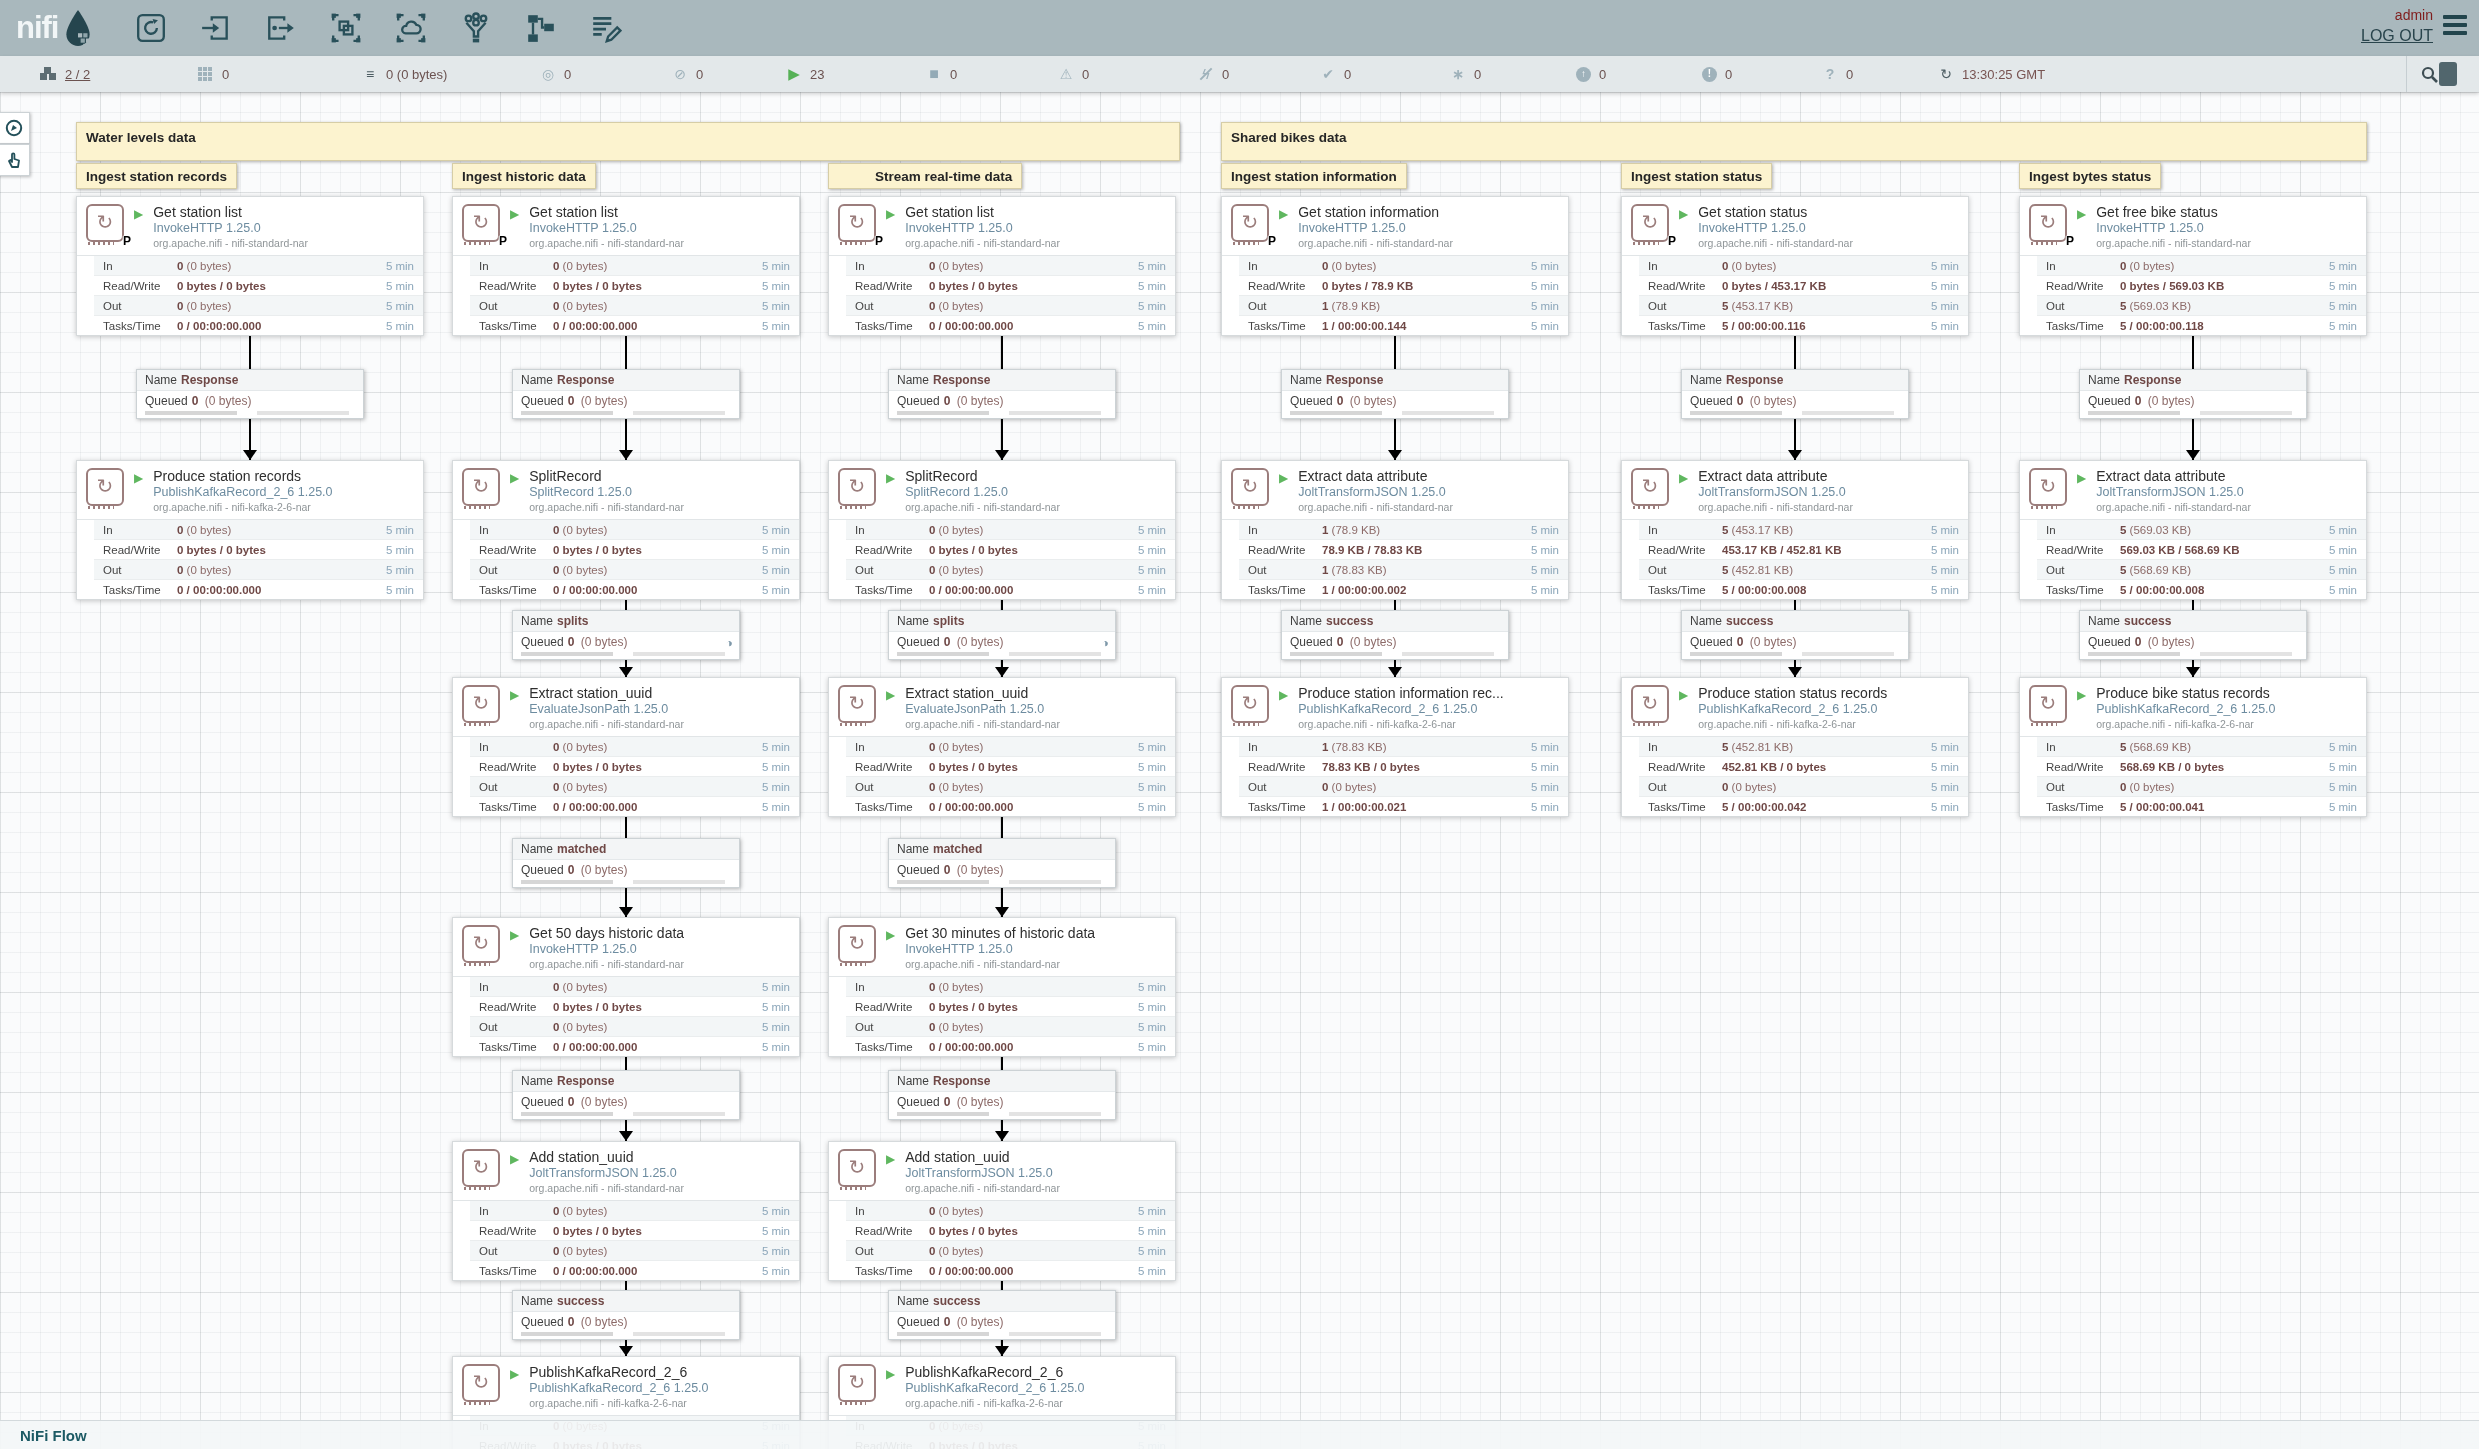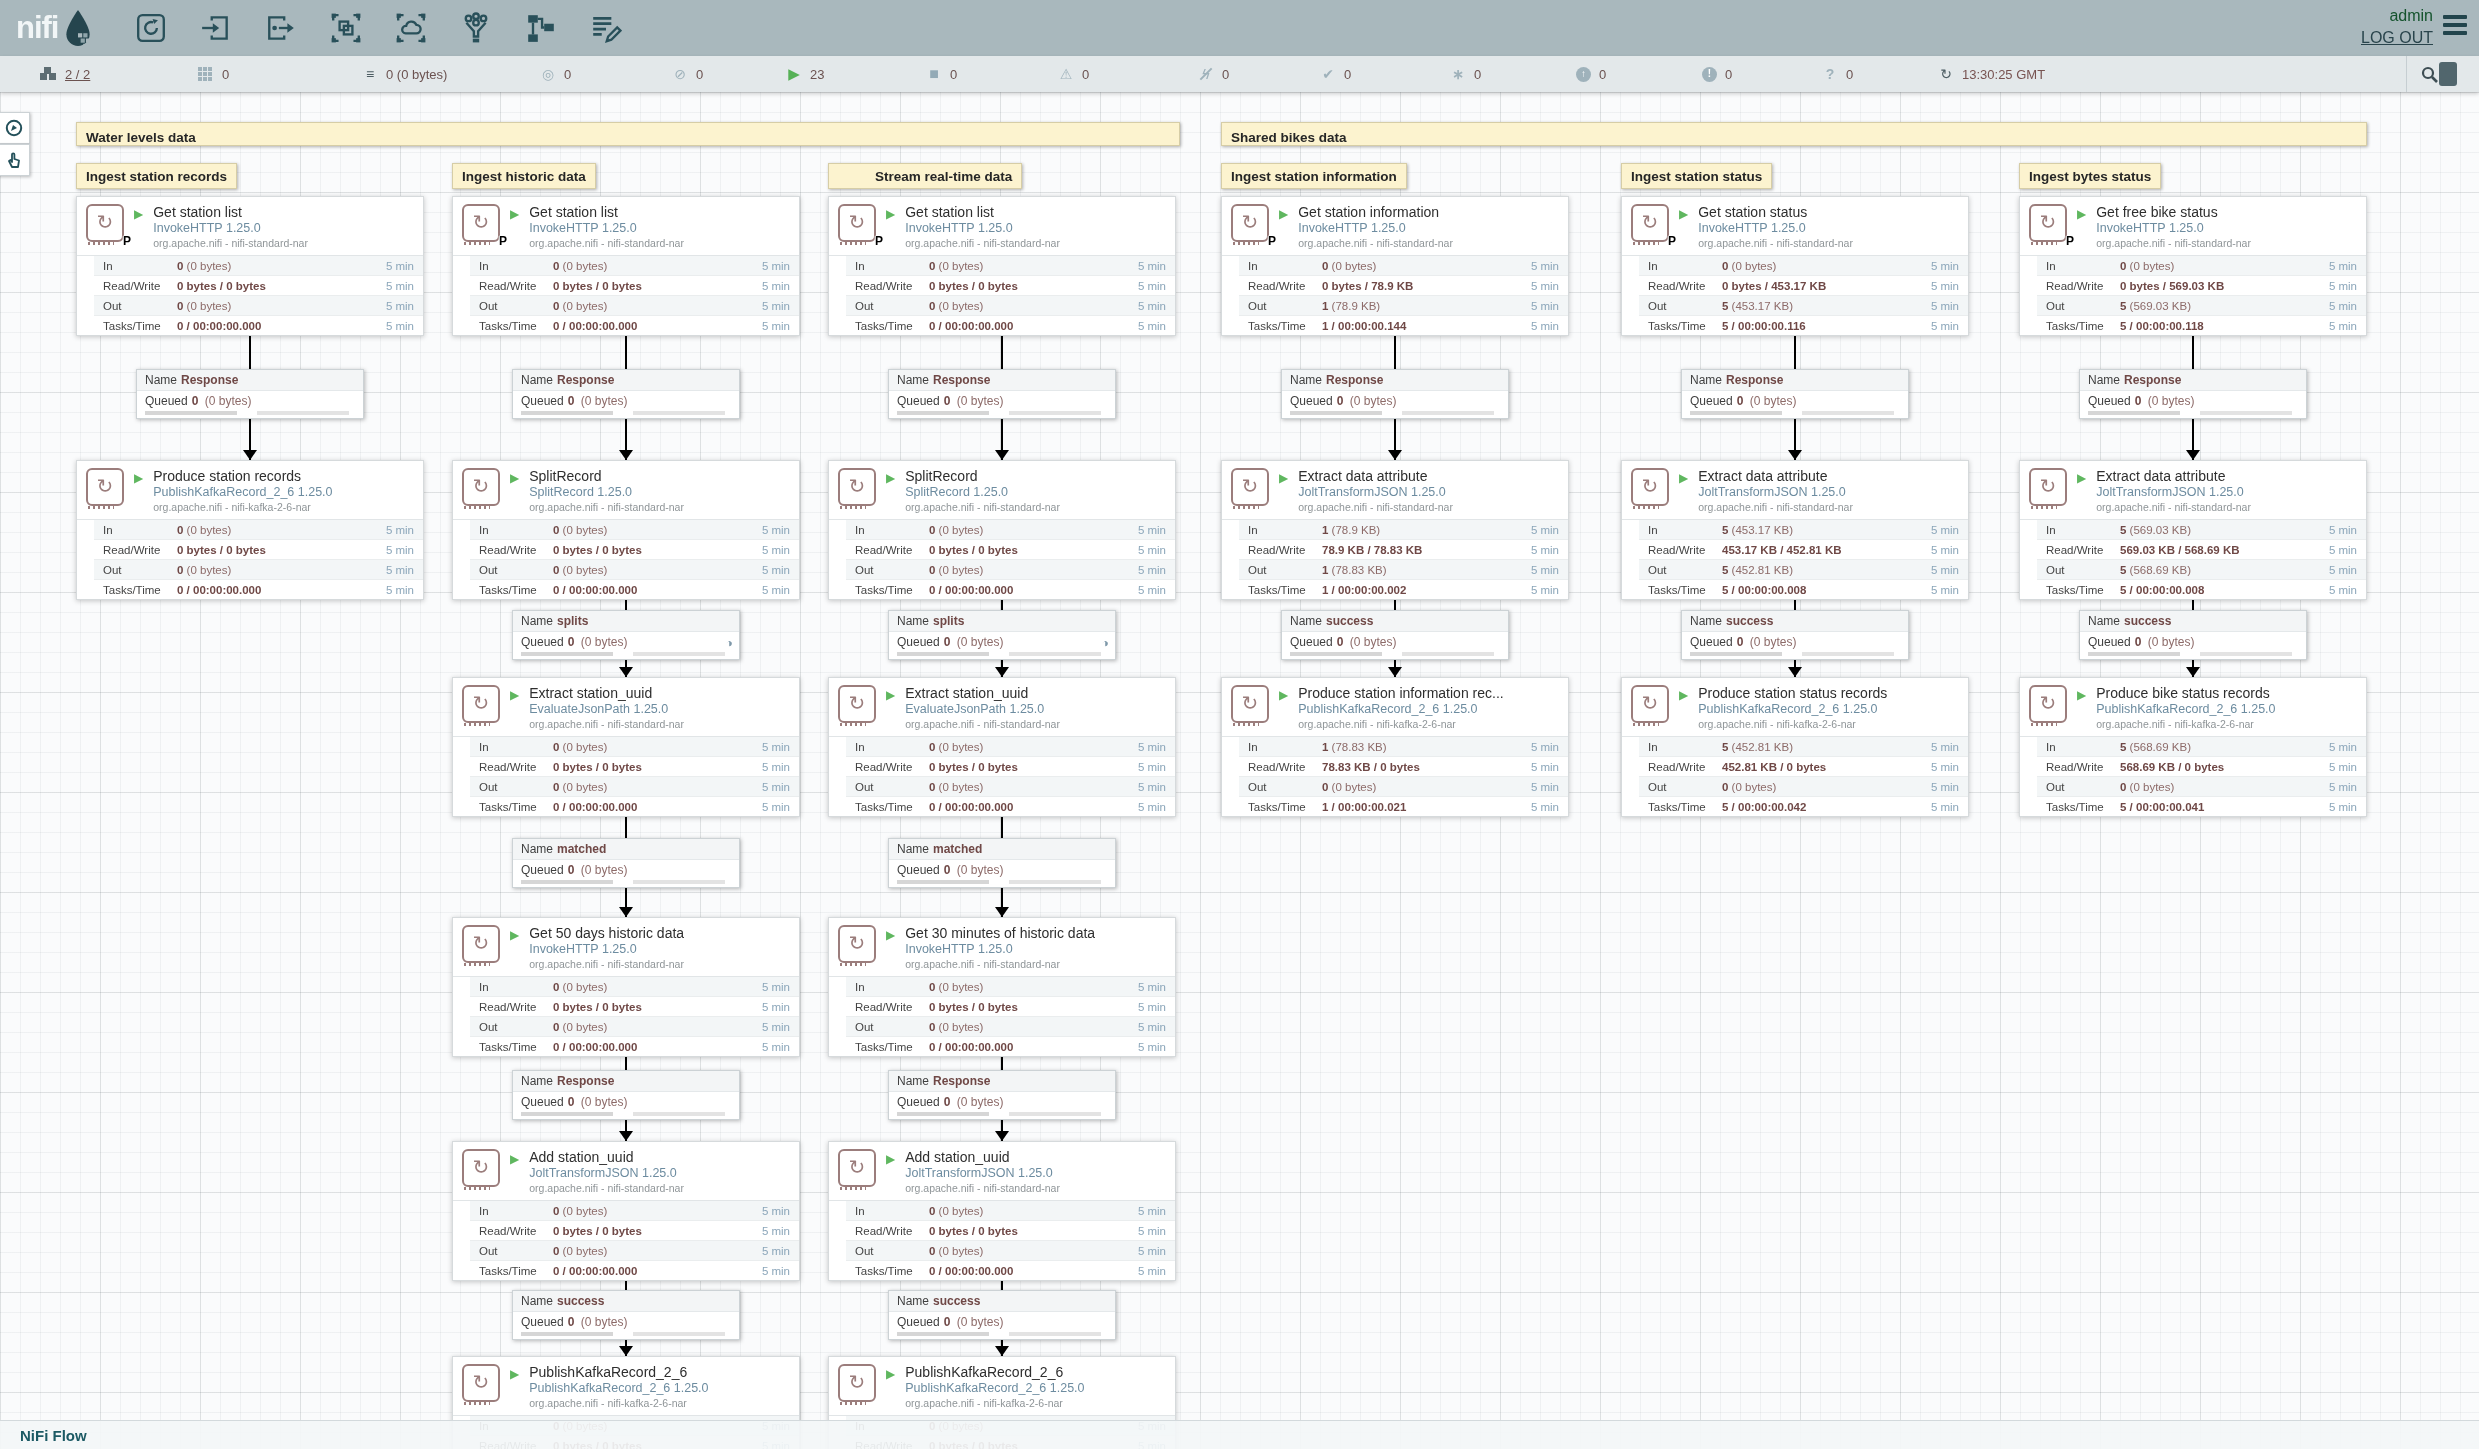--- a/index.html
+++ b/index.html
@@ -6,21 +6,21 @@
   body{width:2479px;height:1449px;position:relative;overflow:hidden;
        font-family:"Liberation Sans", sans-serif;background:#fafbfc;}
   
   .toolbar{position:absolute;left:0;top:0;width:100%;height:56px;background:#a9b8bd;}
   .logo{position:absolute;left:16px;top:8px;display:flex;align-items:center;}
   .logo-text{font-size:31px;font-weight:bold;color:#f2f6f7;letter-spacing:-1px;}
   .logo-drop{margin-left:4px;margin-top:2px;}
   .tb-btn{position:absolute;top:12px;width:32px;height:32px;background:transparent;border:none;padding:0;cursor:grab;}
   .tb-btn svg{width:32px;height:32px;stroke:#29505a;fill:none;stroke-width:2.2;}
   .tb-right{position:absolute;right:46px;top:7px;text-align:right;}
-  .tb-user{font-size:16px;color:#14532d;}
+  .tb-user{font-size:14px;color:#7f1d1d;}
   .tb-logout{font-size:16px;color:#29444c;text-decoration:underline;margin-top:4px;cursor:pointer;text-align:right;}
   .hamburger{position:absolute;right:12px;top:15px;width:24px;height:24px;cursor:pointer;}
   .hamburger span{display:block;width:24px;height:4px;background:#22444c;margin:0 0 4px 0;border-radius:1px;}
   
   .statusbar{position:absolute;left:0;top:56px;width:100%;height:36px;background:#e3e8ea;
              box-shadow:0 2px 4px rgba(0,0,0,.18);z-index:30;}
   .sbi{position:absolute;top:0;height:36px;display:flex;align-items:center;gap:8px;font-size:13px;color:#6b5250;}
   .ig{display:inline-flex;align-items:center;justify-content:center;min-width:16px;height:16px;font-size:14px;line-height:16px;}
   .ig.dark{color:#4d5d63;}
   .ig.light{color:#9fb2bb;}
@@ -45,21 +45,21 @@
     background-image:
       linear-gradient(to right, rgba(93,108,115,.07) 1px, transparent 1px),
       linear-gradient(to bottom, rgba(93,108,115,.07) 1px, transparent 1px),
       linear-gradient(to right, rgba(93,108,115,.12) 1px, transparent 1px),
       linear-gradient(to bottom, rgba(93,108,115,.12) 1px, transparent 1px);
     background-size:20px 20px,20px 20px,100px 100px,100px 100px;}
   .palette-btn{position:absolute;left:-3px;width:31px;height:30px;background:#fff;border:1px solid #ccd2d5;
       box-shadow:1px 1px 3px rgba(0,0,0,.25);display:flex;align-items:center;justify-content:center;cursor:pointer;}
   .glabel{position:absolute;background:#fcf3cf;border:1px solid #d6cda6;box-shadow:1px 1px 3px rgba(0,0,0,.3);
       font-weight:bold;font-size:13.5px;color:#262626;box-sizing:border-box;white-space:nowrap;}
-  .glabel.big{height:24px;padding:7px 9px;}
+  .glabel.big{height:39px;padding:7px 9px;}
   .glabel.col{height:26px;padding:5px 9px;}
   
   .proc{position:absolute;width:348px;background:#fff;border:1px solid #d6dadc;box-shadow:0 1px 5px rgba(0,0,0,.22);box-sizing:border-box;}
   .proc-head{display:flex;align-items:flex-start;padding:7px 9px 6px 9px;}
   .proc-ico{position:relative;width:34px;height:34px;border:2px solid #9b7d7c;border-radius:6px;
       display:flex;align-items:center;justify-content:center;flex:0 0 auto;}
   .proc-ico .glyph{font-size:20px;color:#9b7d7c;margin-top:-3px;}
   .proc-ico::after{content:'';position:absolute;left:0;right:8px;bottom:-5px;height:3px;
       background:repeating-linear-gradient(90deg,#9b7d7c 0 2px,transparent 2px 5px);}
   .pbadge{position:absolute;right:-9px;bottom:-8px;font-size:12px;font-weight:bold;color:#000;font-style:normal;

